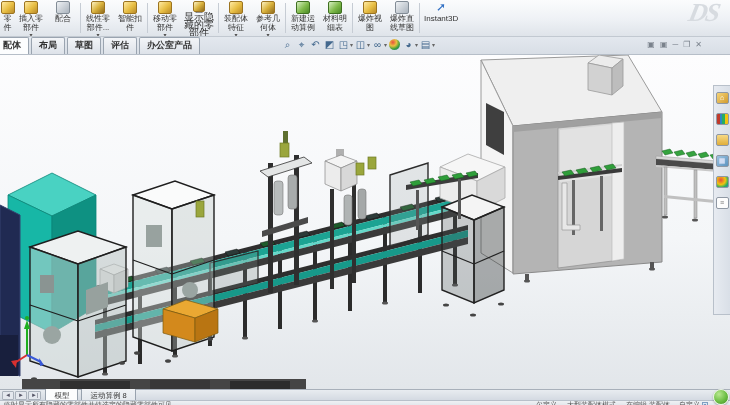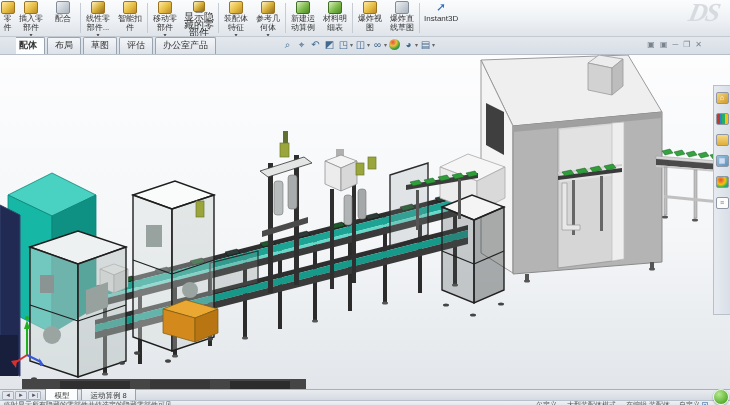--- a/index.html
+++ b/index.html
@@ -18,22 +18,22 @@
   .ic-blue{background:transparent;color:#2f6fc4;font-size:12px;line-height:13px;text-align:center;font-weight:bold;}
   .rlabel{display:flex;flex-direction:column;align-items:center;}
   .rl{font-size:8px;line-height:8.5px;color:#333;white-space:nowrap;}
   .rdrop{font-size:6px;line-height:5px;color:#555;margin-top:1px;}
   .rsep{width:1px;background:#c6ccd4;margin:3px 1px;}
   .clip{width:15px;min-width:15px;overflow:hidden;padding-left:0;padding-right:0;}
   .tri .rl{font-size:10px;line-height:7.8px;text-align:center;}
   .tri .ricon{width:12px;height:11px;}
 
   
-  .tabrow{position:relative;height:17px;background:linear-gradient(180deg,#e3e8ee,#d8dee6);border-bottom:1px solid #b6bec8;display:flex;align-items:flex-end;z-index:4;padding-left:16px;}
-  .ctab{font-size:9px;color:#333;background:linear-gradient(180deg,#f3f5f8,#dde2e9);border:1px solid #9aa4b0;border-bottom:none;padding:1px 7px 2px 7px;margin-right:2px;border-radius:2px 2px 0 0;white-space:nowrap;}
+  .tabrow{position:relative;height:17px;background:linear-gradient(180deg,#e3e8ee,#d8dee6);border-bottom:1px solid #b6bec8;display:flex;align-items:flex-end;z-index:4;}
+  .ctab{font-size:9px;color:#333;background:linear-gradient(180deg,#f3f5f8,#dde2e9);border:1px solid #9aa4b0;border-bottom:none;padding:1px 7px 2px 7px;margin-right:2px;border-radius:2px 2px 0 0;white-space:nowrap;font-weight:bold;}
   .ctab.first{border-left:none;border-radius:0 2px 0 0;padding-left:3px;}
   .ctab.active{background:#fcfdfe;font-weight:bold;}
   .headsup{position:absolute;left:281px;top:1px;display:flex;align-items:center;gap:1px;}
   .hu{display:flex;align-items:center;}
   .hu .hicon{width:13px;height:13px;font-size:10px;line-height:13px;text-align:center;color:#44698e;}
   .hu .hdrop{font-size:6px;color:#666;margin-left:0px;}
   .hu-ball{width:11px;height:11px;border-radius:50%;background:radial-gradient(circle at 35% 30%,#e85040 0%,#e8c040 35%,#3a9e3a 65%,#2f6fc4 100%);margin:1px;}
   .wctrls{position:absolute;right:28px;top:2px;display:flex;gap:5px;}
   .wc{font-size:8px;color:#7a828c;line-height:12px;}
 

